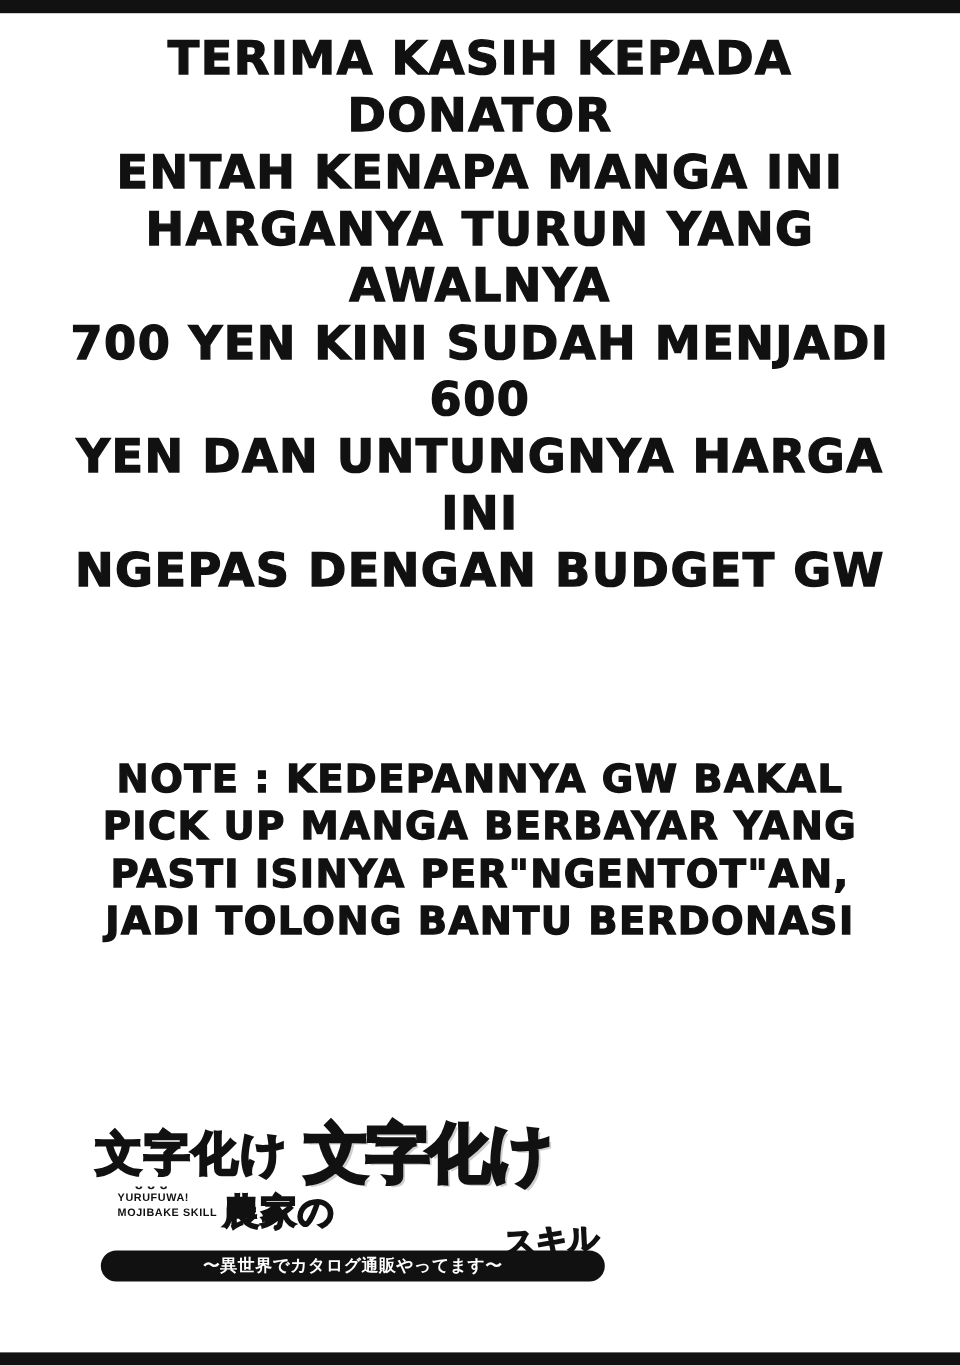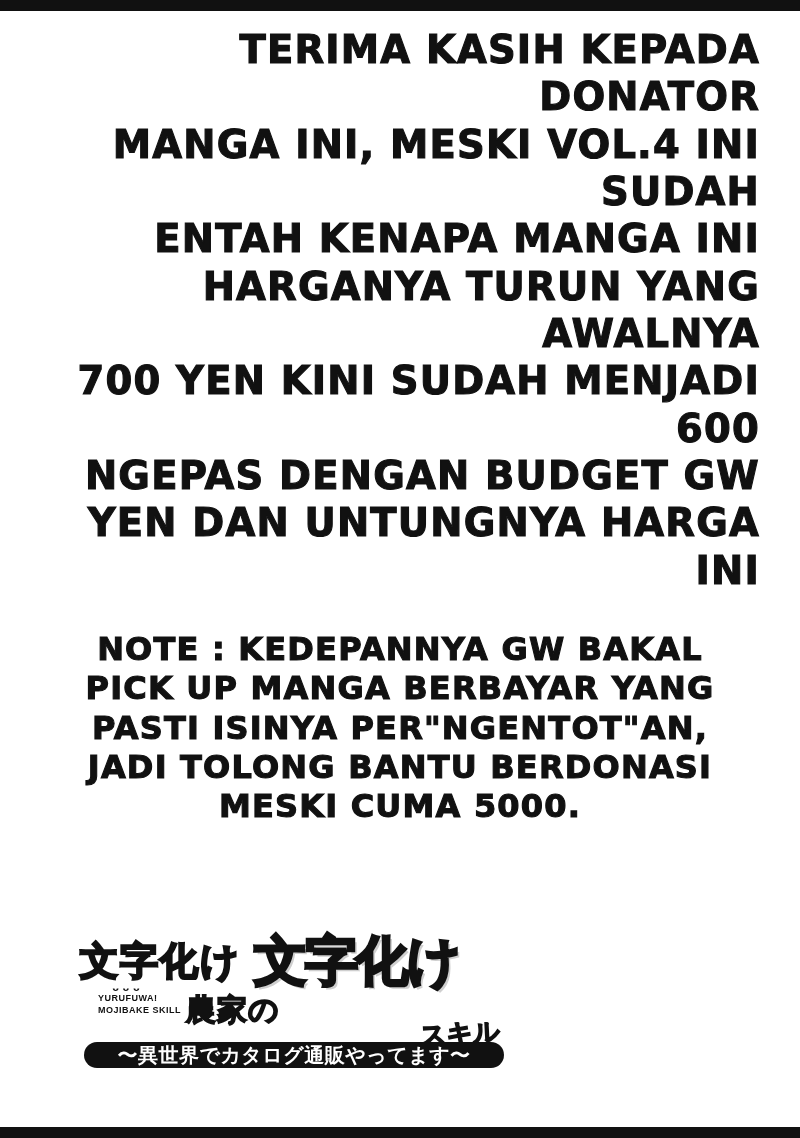--- a/index.html
+++ b/index.html
@@ -43,21 +43,20 @@
     font-family: "DejaVu Sans", sans-serif;
     font-weight: bold;
     letter-spacing: 1.2px;
     line-height: 1.23;
     text-transform: uppercase;
     -webkit-text-stroke: 1.1px #111111;
   }
   .block-main {
     top: 26px;
     font-size: 38.5px;
-    text-align: right;
   }
   .block-note {
     top: 630px;
     font-size: 32px;
   }
   .block p {
     margin: 0;
   }
 
   
@@ -134,51 +133,49 @@
   }
   .logo-sub {
     position: absolute;
     left: 10px;
     top: 112px;
     width: 420px;
     height: 26px;
     background: #111111;
     border-radius: 13px;
     color: #ffffff;
-    font-size: 20px;
+    font-size: 14px;
     font-weight: bold;
     letter-spacing: 0.5px;
     display: flex;
     align-items: center;
     justify-content: center;
   }
 </style>
 </head>
 <body>
 
 <div class="page">
 
   <div class="top-bar"></div>
 
   <div class="block block-main">
     <p>TERIMA KASIH KEPADA DONATOR</p>
-    <p>MANGA INI, MESKI VOL.4 INI SUDAH</p>
     <p>ENTAH KENAPA MANGA INI</p>
     <p>HARGANYA TURUN YANG AWALNYA</p>
     <p>700 YEN KINI SUDAH MENJADI 600</p>
+    <p>YEN DAN UNTUNGNYA HARGA INI</p>
     <p>NGEPAS DENGAN BUDGET GW</p>
-    <p>YEN DAN UNTUNGNYA HARGA INI</p>
   </div>
 
   <div class="block block-note">
     <p>NOTE : KEDEPANNYA GW BAKAL</p>
     <p>PICK UP MANGA BERBAYAR YANG</p>
     <p>PASTI ISINYA PER"NGENTOT"AN,</p>
     <p>JADI TOLONG BANTU BERDONASI</p>
-    <p>MESKI CUMA 5000.</p>
   </div>
 
   <div class="logo">
     <div class="logo-jp-small">文字化け</div>
     <div class="logo-dots">ᵕᵕᵕ</div>
     <div class="logo-romaji">YURUFUWA!<br>MOJIBAKE SKILL</div>
     <div class="logo-nouka">農家の</div>
     <div class="logo-big">文字化け</div>
     <div class="logo-skill">スキル</div>
     <div class="logo-sub">〜異世界でカタログ通販やってます〜</div>

